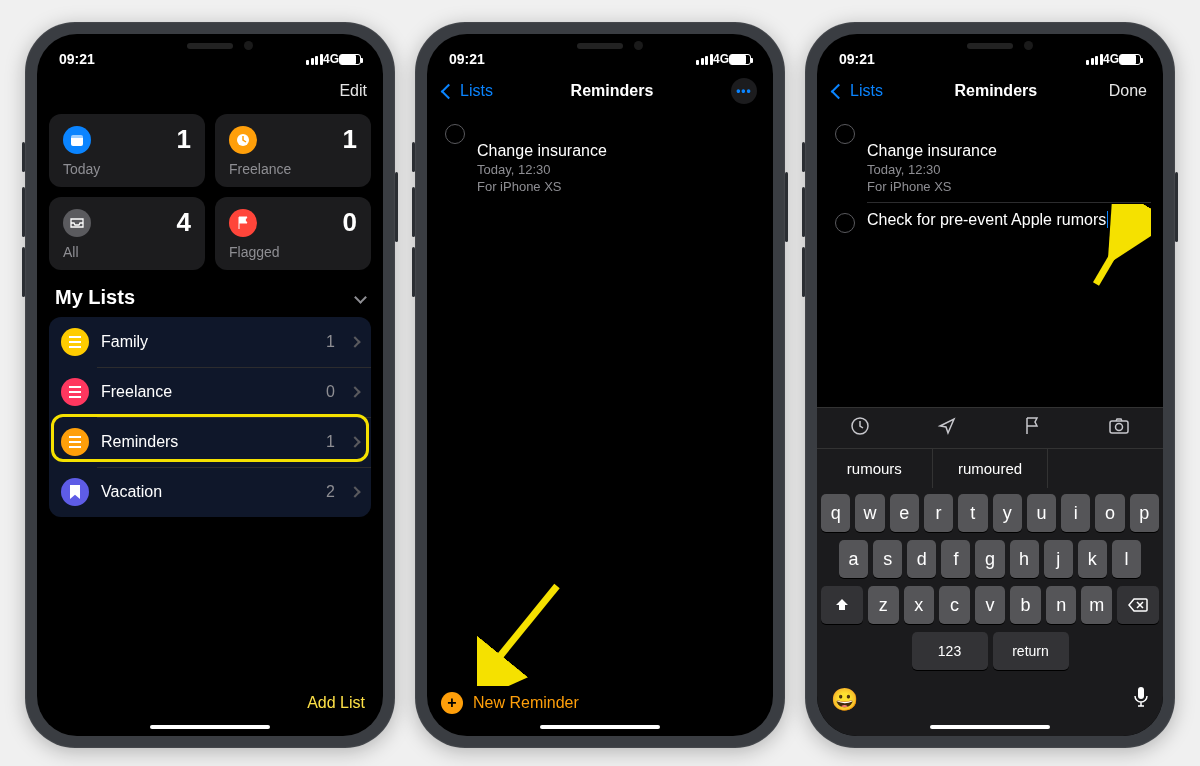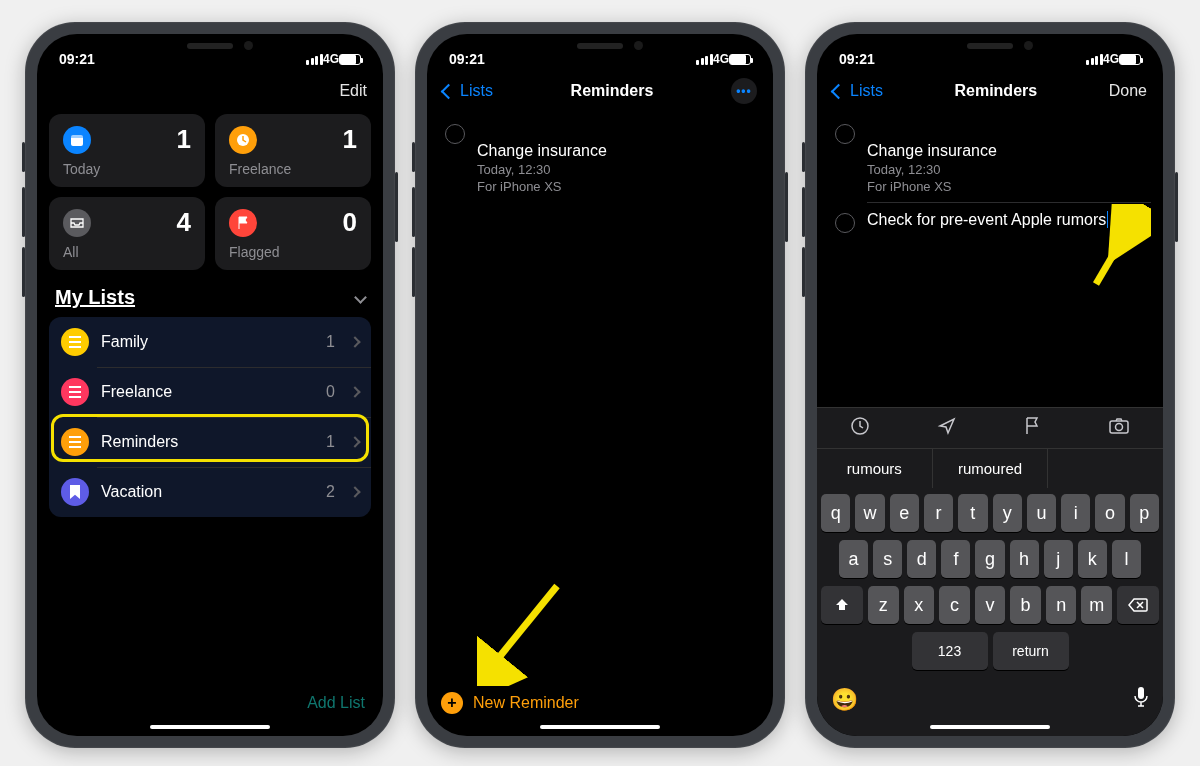--- a/index.html
+++ b/index.html
@@ -55,31 +55,31 @@
   .content { padding: 0 12px; height: calc(100% - 80px); position:relative; }
 
   
   .tiles { display:grid; grid-template-columns:1fr 1fr; gap:10px; }
   .tile { background:#1c1c1e; border-radius:12px; padding:10px 14px; }
   .tile-top { display:flex; justify-content:space-between; align-items:center; }
   .tile-icon { width:28px; height:28px; border-radius:50%; display:flex; align-items:center; justify-content:center; font-size:14px; color:#fff; }
   .tile-count { font-size:26px; font-weight:700; }
   .tile-label { color:#8e8e93; font-size:14px; margin-top:6px; }
   .section-head { display:flex; justify-content:space-between; align-items:center; padding:16px 6px 8px; }
-  .section-title { font-size:20px; font-weight:700;text-decoration:underline; }
+  .section-title { font-size:20px; font-weight:700; }
   .chev-down { width:9px; height:9px; border-right:2px solid #8e8e93; border-bottom:2px solid #8e8e93; transform:rotate(45deg); }
   .lists { background:#0f172a; border-radius:12px; overflow:hidden; }
   .list-row { display:flex; align-items:center; padding:11px 12px; gap:12px; position:relative; }
   .lists .list-row + .list-row::before { content:""; position:absolute; top:0; left:48px; right:0; height:1px; background:#2c2c2e; }
   .list-icon { width:28px; height:28px; border-radius:50%; display:flex; align-items:center; justify-content:center; font-size:13px; color:#fff; flex-shrink:0; }
   .list-name { flex:1; font-size:16px; }
   .list-count { color:#8e8e93; font-size:16px; margin-right:4px; }
   .chev-right { width:8px; height:8px; border-right:2px solid #5a5a5e; border-top:2px solid #5a5a5e; transform:rotate(45deg); }
   .highlight { position:absolute; border:3px solid #f5e100; border-radius:12px; pointer-events:none; }
-  .footer1 { position:absolute; bottom:24px; right:18px; color:#0f766e; font-size:16px; }
+  .footer1 { position:absolute; bottom:24px; right:18px; color:#fde047; font-size:16px; }
   .home-ind { position:absolute; bottom:7px; left:50%; transform:translateX(-50%); width:120px; height:4px; background:#fff; border-radius:3px; }
 
   
   .rem-row { display:flex; gap:12px; padding:8px 6px; align-items:flex-start; }
   .rem-circle { width:20px; height:20px; border:1.5px solid #5a5a5e; border-radius:50%; flex-shrink:0; margin-top:2px; }
   .rem-body { flex:1; }
   .rem-title { font-size:16px;margin-top:20px; }
   .rem-sub { color:#8e8e93; font-size:13px; margin-top:2px; }
   .rem-divider { height:1px; background:#2c2c2e; margin-left:38px; }
   .info-btn { width:20px; height:20px; border:1.5px solid #0a84ff; border-radius:50%; color:#0a84ff; display:flex; align-items:center; justify-content:center; font-size:12px; font-family: Georgia, serif; font-style:italic; flex-shrink:0; }

